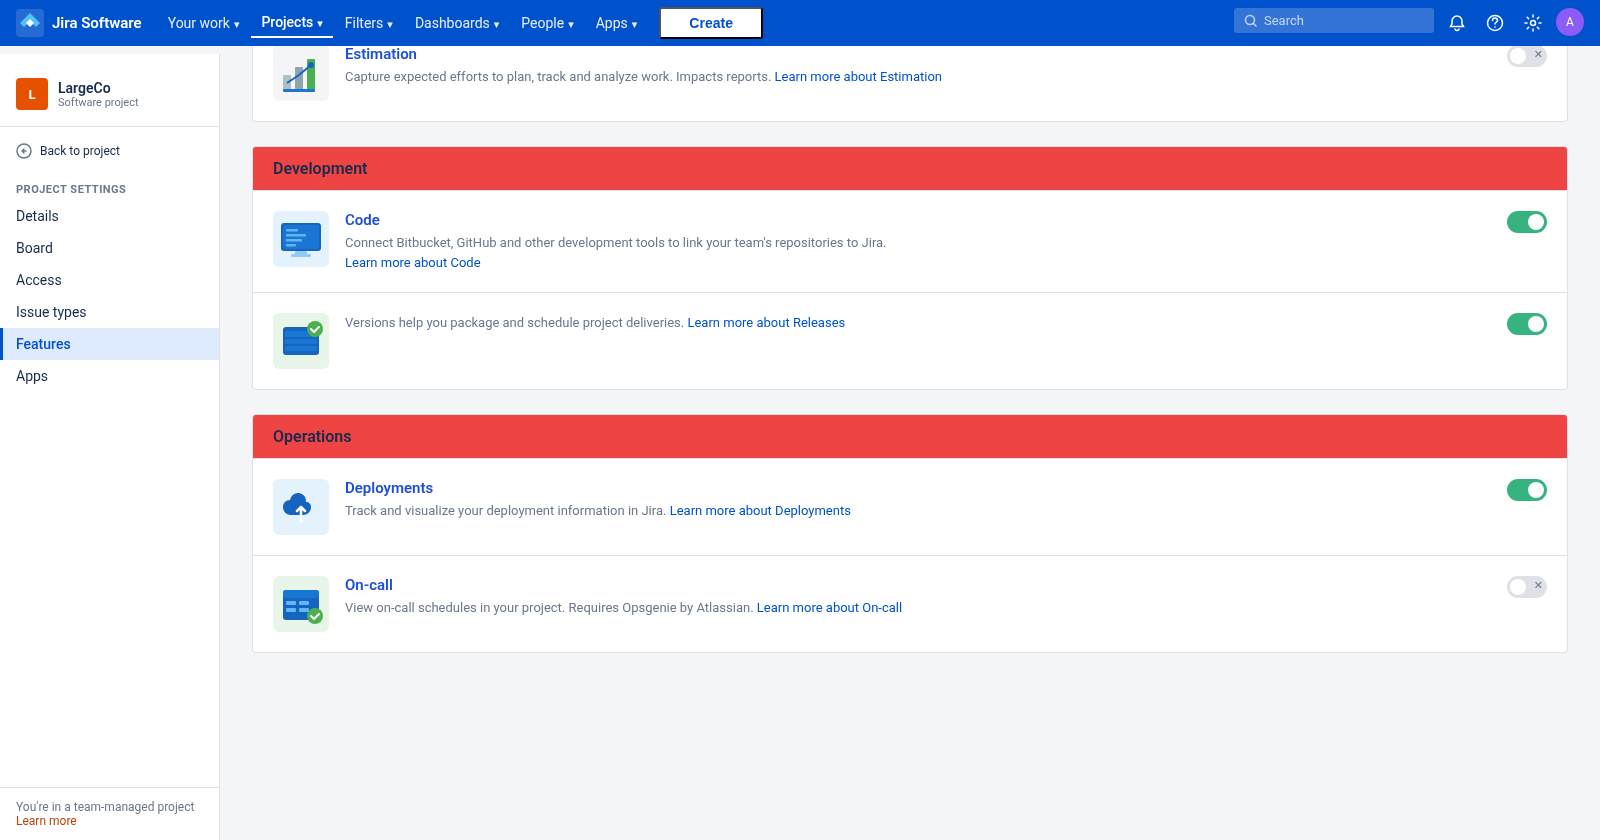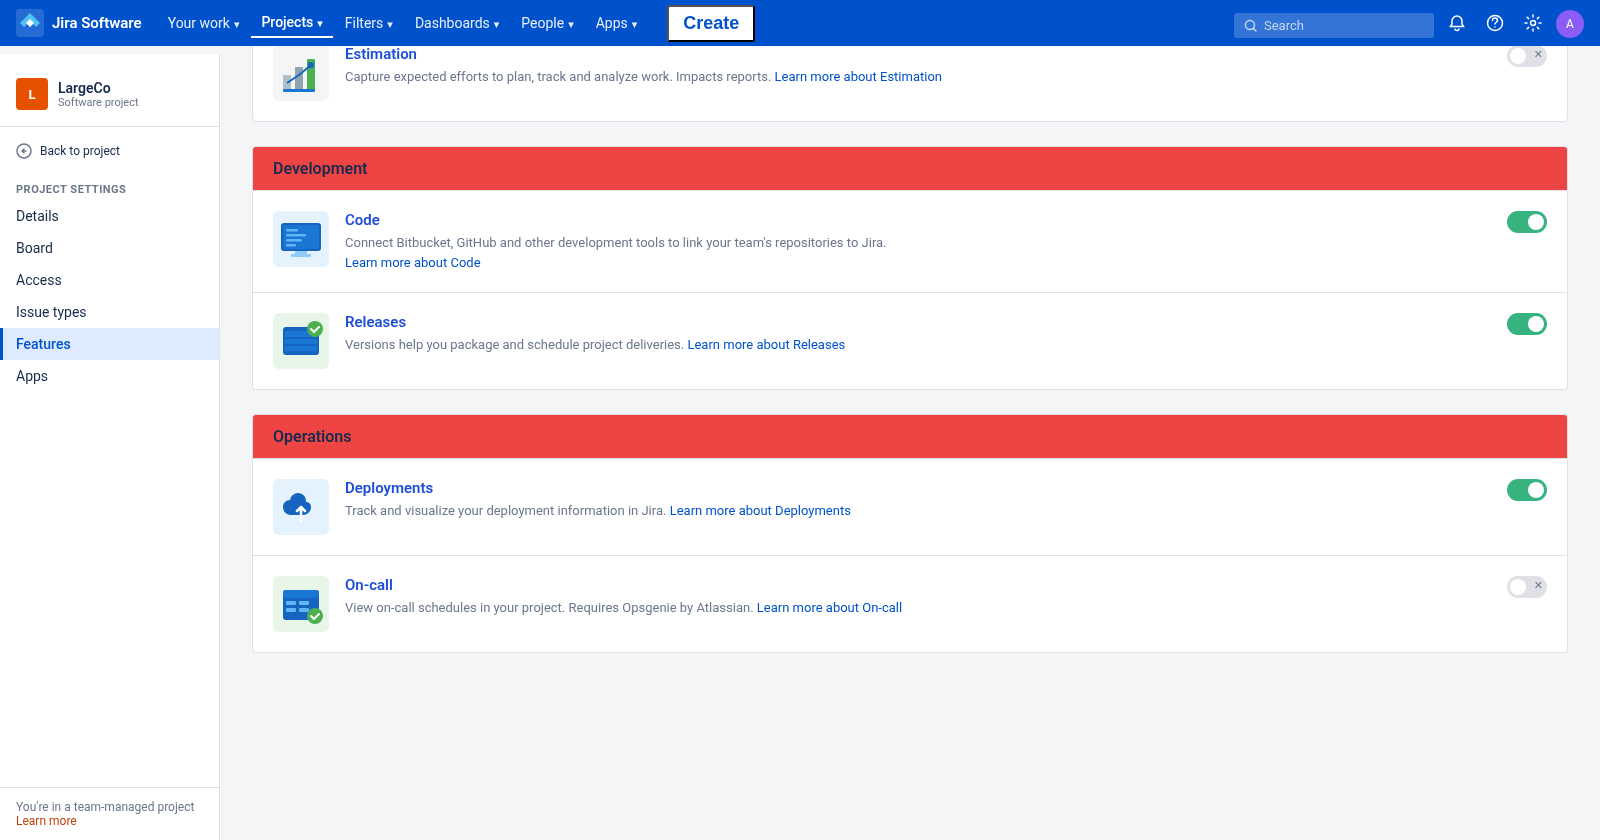--- a/index.html
+++ b/index.html
@@ -12,24 +12,24 @@
     }
     .topnav-logo { display: flex; align-items: center; gap: 8px; color: white; font-weight: 600; font-size: 15px; text-decoration: none; }
     .topnav-logo .logo-icon { width: 28px; height: 28px; }
     .topnav-nav { display: flex; align-items: center; gap: 2px; margin-left: 8px; }
     .topnav-nav-item {
       color: rgba(255,255,255,0.9); padding: 6px 10px; border-radius: 3px; cursor: pointer;
       font-size: 14px; display: flex; align-items: center; gap: 4px; white-space: nowrap;
     }
     .topnav-nav-item.active { color: white; font-weight: 500; border-bottom: 2px solid white; border-radius: 0; }
     .topnav-create {
-      background: white; color: #0052cc; font-weight: 600; padding: 6px 14px;
-      border-radius: 3px; cursor: pointer; font-size: 18px; margin-left: 12px;
-    }
-    .topnav-right { margin-left: auto; display: flex; align-items: flex-end; gap: 8px; }
+      background: white; color: #0052cc; font-weight: 600; padding: 6px 28px;
+      border-radius: 3px; cursor: pointer; font-size: 14px; margin-left: 4px;
+    }
+    .topnav-right { margin-left: auto; display: flex; align-items: flex-start; gap: 8px; }
     .search-box {
       display: flex; align-items: center; background: rgba(255,255,255,0.2); border-radius: 3px;
       padding: 5px 10px; gap: 6px; color: rgba(255,255,255,0.8); width: 200px; cursor: text;
     }
     .topnav-icon-btn { color: rgba(255,255,255,0.9); width: 30px; height: 30px; display: flex; align-items: center; justify-content: center; border-radius: 50%; cursor: pointer; font-size: 16px; }
     .avatar { width: 28px; height: 28px; border-radius: 50%; background: #8b5cf6; display: flex; align-items: center; justify-content: center; color: white; font-size: 12px; cursor: pointer; }
 
     
     .sidebar {
       width: 220px; background: white; border-right: 1px solid #dfe1e6;
@@ -287,21 +287,20 @@
             <rect x="10" y="14" width="36" height="28" rx="3" fill="#1565c0"></rect>
             <rect x="12" y="18" width="32" height="6" rx="1" fill="#1976d2"></rect>
             <rect x="12" y="26" width="32" height="5" rx="1" fill="#1976d2"></rect>
             <rect x="12" y="33" width="32" height="5" rx="1" fill="#1976d2"></rect>
 
             <circle cx="42" cy="16" r="8" fill="#4caf50"></circle>
             <path d="M38 16l3 3 5-5" stroke="white" stroke-width="2" stroke-linecap="round" stroke-linejoin="round" fill="none"></path>
           </svg>
         </div>
         <div class="feature-info">
-          <div class="feature-title">Releases</div>
           <div class="feature-desc">
             <span>Versions help you package and schedule project deliveries.</span>
             <a href="#">Learn more about Releases</a>
           </div>
         </div>
         <div class="feature-toggle">
           <label class="toggle on">
             <input type="checkbox" checked="" style="">
             <span class="toggle-slider"></span>
           </label>

